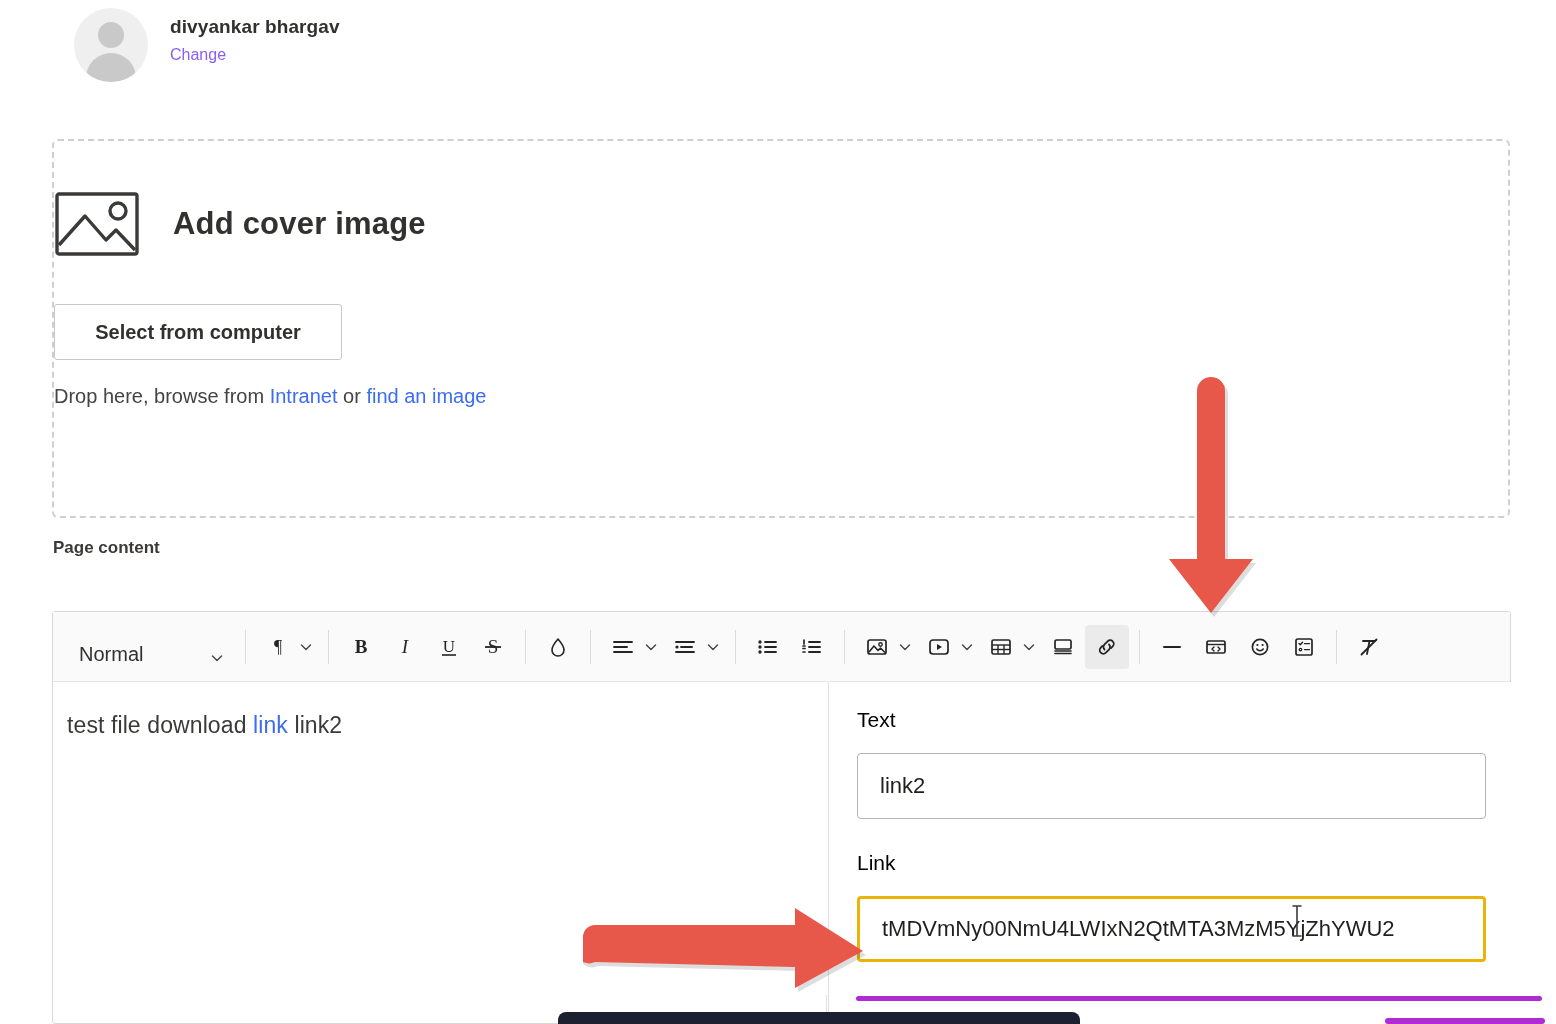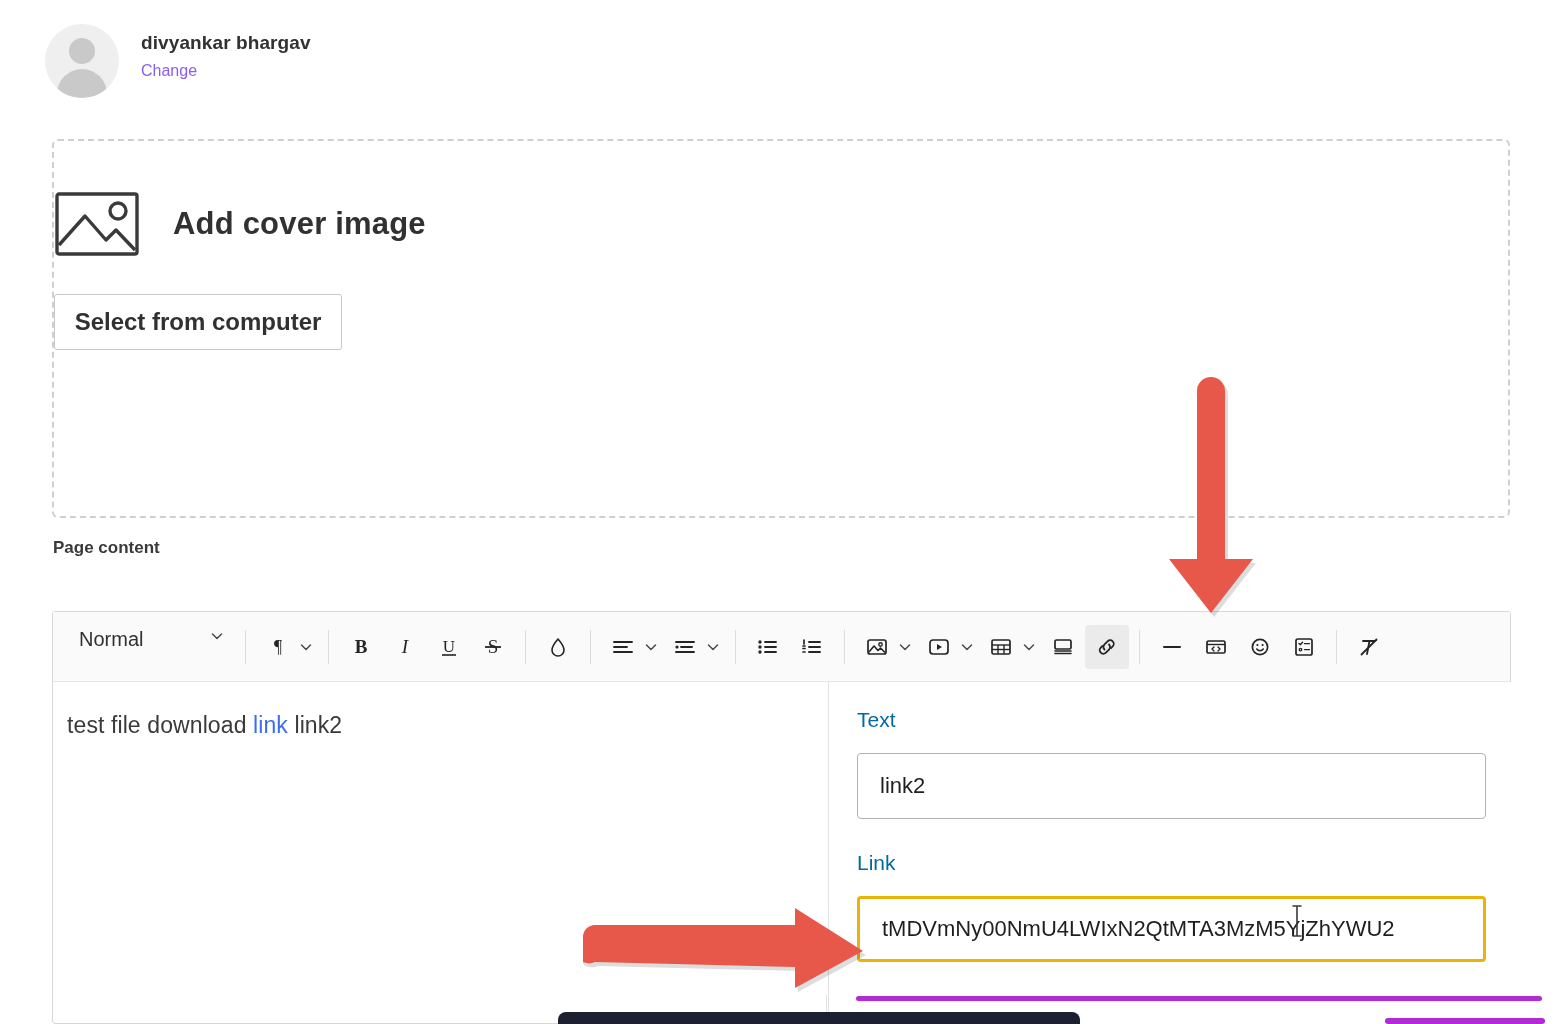--- a/index.html
+++ b/index.html
@@ -5,21 +5,21 @@
   * { box-sizing: border-box; margin: 0; padding: 0; }
   html, body {
     width: 1556px; height: 1024px;
     background: #ffffff;
     font-family: "Liberation Sans", sans-serif;
     overflow: hidden;
   }
   #root { position: relative; width: 1556px; height: 1024px; background: #fff; }
 
   
-  .author-row { position: absolute; left: 45px; top: 8px; display: flex; align-items: flex-start; margin-top: 16px; }
+  .author-row { position: absolute; left: 74px; top: 8px; display: flex; align-items: flex-start; }
   .avatar {
     width: 74px; height: 74px; border-radius: 50%;
     background: #efefef; position: relative; overflow: hidden; flex: none;
   }
   .avatar .head {
     position: absolute; width: 26px; height: 26px; border-radius: 50%;
     background: #c9c9c9; left: 24px; top: 14px;
   }
   .avatar .body {
     position: absolute; width: 50px; height: 34px; border-radius: 26px 26px 0 0;
@@ -32,23 +32,23 @@
   
   .cover-zone {
     position: absolute; left: 52px; top: 139px; width: 1458px; height: 379px;
     border: 2px dashed #cfcfcf; border-radius: 6px;
     display: flex; flex-direction: column; 
   }
   .cover-head { display: flex; align-items: center; margin-top: 49px; }
   .cover-icon { width: 86px; height: 68px; flex: none; }
   .cover-title { font-size: 31px; font-weight: bold; color: #323130; margin-left: 33px; letter-spacing: .2px; }
   .select-btn {
-    margin-top: 36px; width: 288px; height: 56px;
+    margin-top: 46px; width: 288px; height: 56px;
     border: 1px solid #c9c8c6; border-radius: 3px; background: #fff;
-    font-size: 24px; font-weight: bold; color: #323130;
+    font-size: 20px; font-weight: bold; color: #323130;
     font-family: "Liberation Sans", sans-serif; cursor: pointer;
   }
   .drop-line { margin-top: 25px; font-size: 20px; color: #444; }
   .drop-line a { color: #3c6df0; text-decoration: none; cursor: pointer; }
   .rec-size { margin-top: 52px; font-size: 20px; color: #a8a8a8; }
 
   
   .page-content-label {
     position: absolute; left: 53px; top: 538px;
     font-size: 17px; font-weight: bold; color: #3b3a39;
@@ -57,21 +57,21 @@
   
   .editor {
     position: absolute; left: 52px; top: 611px; width: 1459px; height: 413px;
     border: 1px solid #d8d8d8; border-radius: 3px; background: #fff;
   }
   .toolbar {
     height: 70px; background: #fafafa; border-bottom: 1px solid #e6e6e6;
     display: flex; align-items: center; padding: 0 14px; gap: 0;
   }
   .tb-style {
-    display: flex; align-items: flex-start; justify-content: space-between;
+    display: flex; align-items: flex-end; justify-content: space-between;
     width: 168px; height: 38px; padding: 0 10px 0 12px; cursor: pointer; border-radius: 3px;
   }
   .tb-style .lbl { font-size: 20px; color: #323130; }
   .tb-btn {
     width: 44px; height: 44px; display: flex; align-items: center; justify-content: center;
     border-radius: 4px; cursor: pointer; color: #242424;
   }
   .tb-btn.active { background: #ebebeb; }
   .tb-sep { width: 1px; height: 34px; background: #dcdcdc; margin: 0 10px; flex: none; }
   .caret { width: 16px; height: 16px; flex: none; }
@@ -81,21 +81,21 @@
   
   .editor-body { position: relative; height: 342px; display: flex; }
   .doc-area { flex: 1; padding: 30px 0 0 14px; }
   .doc-line { font-size: 23px; color: #3b3a39; letter-spacing: .1px; }
   .doc-line a { color: #3c6df0; text-decoration: none; }
 
   .link-panel {
     position: absolute; left: 775px; top: 0; width: 683px; height: 342px;
     background: #fff; border-left: 1px solid #e1e1e1; padding: 26px 25px 0 28px;
   }
-  .field-label { font-size: 21px; color: #0369a1; }
+  .field-label { font-size: 21px; color: #000000; }
   .field-input {
     width: 100%; height: 66px; margin-top: 21px;
     border: 1px solid #b3b3b3; border-radius: 4px; background: #fff;
     font-size: 22px; color: #201f1e; padding: 0 22px;
     font-family: "Liberation Sans", sans-serif;
   }
   .field-label.second { display: block; margin-top: 32px; }
   .field-input.highlight { border: 3px solid #eab308; }
   .text-caret-icon {
     position: absolute; left: 462px; top: 222px; width: 12px; height: 34px; pointer-events: none;
@@ -142,20 +142,23 @@
   <div class="cover-zone">
     <div class="cover-head">
       <svg class="cover-icon" viewBox="0 0 86 68">
         <rect x="3" y="4" width="80" height="60" rx="2" fill="none" stroke="#3b3a39" stroke-width="3.4"></rect>
         <circle cx="64" cy="21" r="8" fill="none" stroke="#3b3a39" stroke-width="3.4"></circle>
         <path d="M5 55 L31 26 L52 50 L62 40 L81 60" fill="none" stroke="#3b3a39" stroke-width="3.4" stroke-linejoin="round"></path>
       </svg>
       <div class="cover-title">Add cover image</div>
     </div>
     <button class="select-btn">Select from computer</button>
+    <div class="drop-line">
+      <span>Drop here, browse from </span><a>Intranet</a><span> or </span><a>find an image</a>
+    </div>
   </div>
 
   <div class="page-content-label">Page content</div>
 
   <div class="editor">
 
     <div class="toolbar">
 
       <div class="tb-style">
         <span class="lbl">Normal</span>

